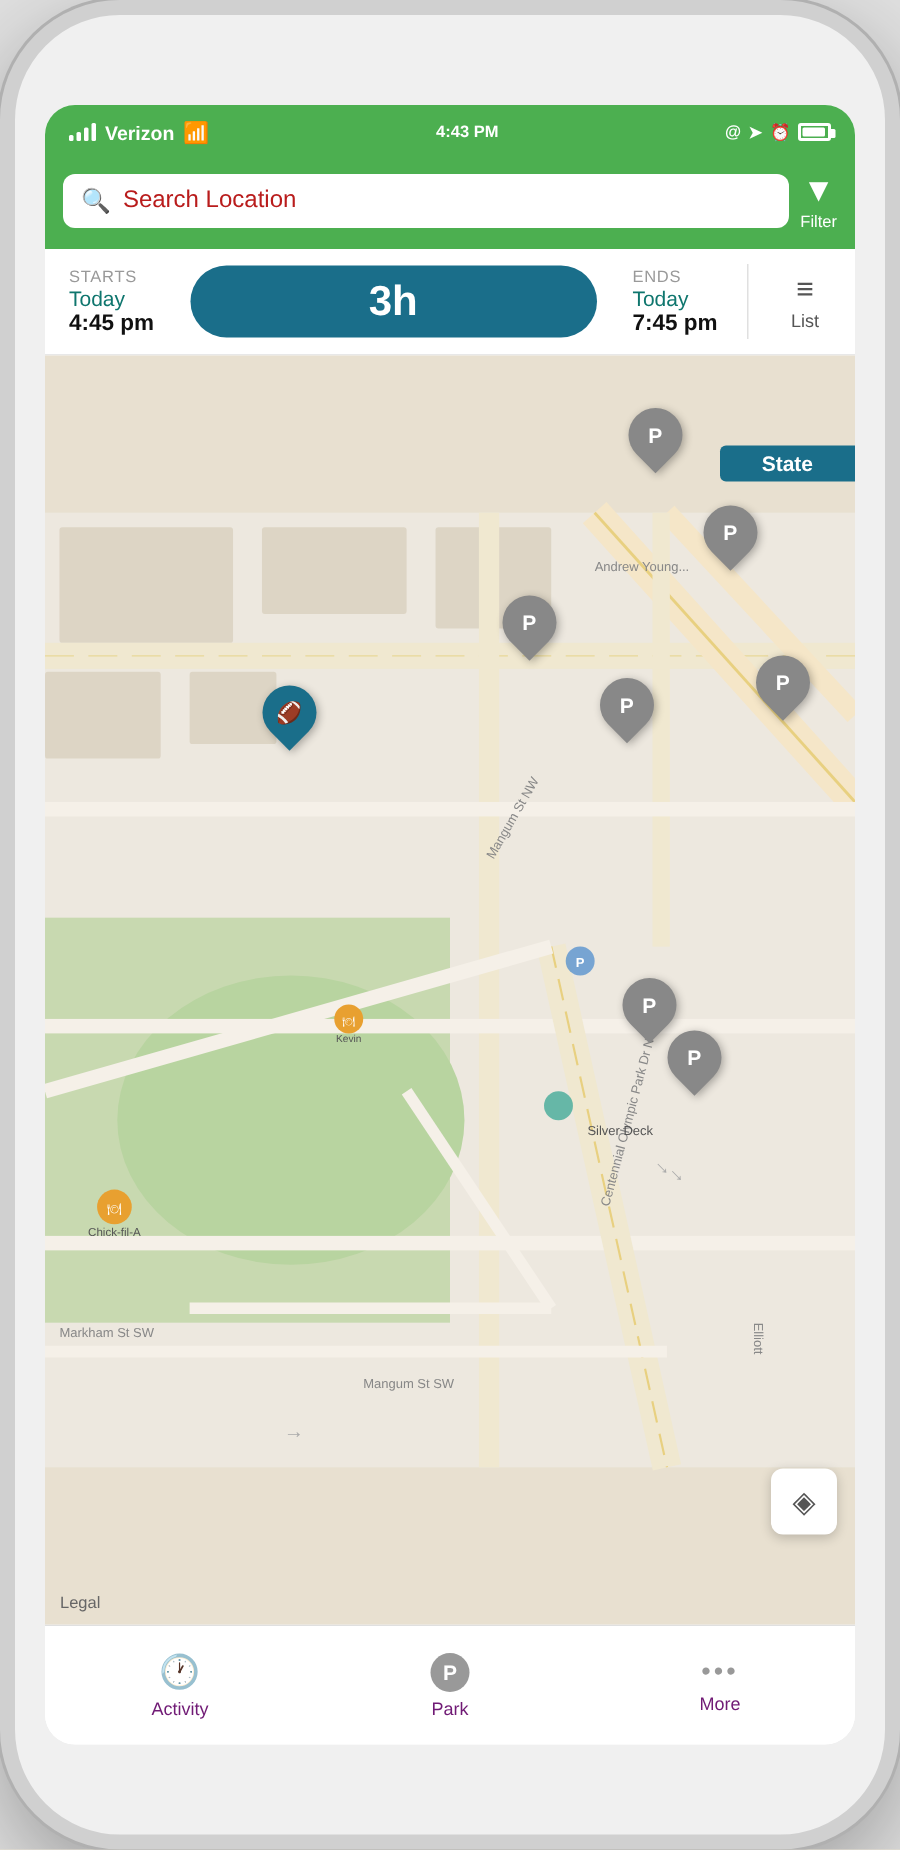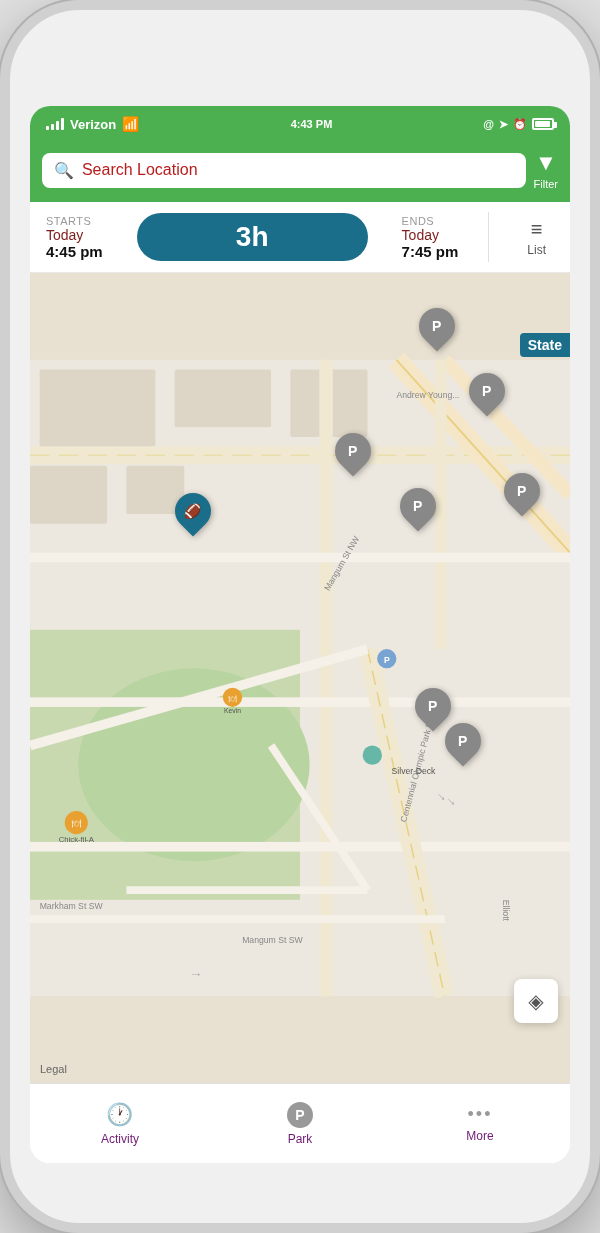--- a/index.html
+++ b/index.html
@@ -25,21 +25,20 @@
       position: absolute;
       top: 60px;
       left: 20px;
       right: 20px;
       bottom: 60px;
       background: #fff;
       border-radius: 20px;
       overflow: hidden;
       display: flex;
       flex-direction: column;
-      margin-top: 36px;
     }
     
     .status-bar {
       background: #4caf50;
       height: 36px;
       display: flex;
       align-items: center;
       justify-content: space-between;
       padding: 0 16px;
       color: #fff;
@@ -145,37 +144,37 @@
       font-size: 11px;
       margin-top: 2px;
     }
     
     .time-bar {
       background: #fff;
       border-bottom: 1px solid #e8e8e8;
       display: flex;
       align-items: center;
       padding: 10px 16px;
-      gap: 14px;
+      gap: 4px;
       flex-shrink: 0;
     }
     .time-section {
       display: flex;
       flex-direction: column;
       align-items: flex-start;
     }
     .time-section-label {
       color: #999;
       font-size: 11px;
       font-weight: 500;
       text-transform: uppercase;
       letter-spacing: 0.5px;
     }
     .time-section-day {
-      color: #7f1d1d;
+      color: #0f766e;
       font-size: 14px;
     }
     .time-section-time {
       color: #111;
       font-size: 15px;
       font-weight: 700;
     }
     .duration-btn {
       flex: 1;
       background: #1a6e8a;
@@ -251,21 +250,21 @@
       font-size: 14px;
       font-weight: 700;
     }
     .pin-gray .pin-circle { background: #888; }
     .pin-teal .pin-circle { background: #1a6e8a; }
     
     .state-badge {
       position: absolute;
       background: #1a6e8a;
       color: #fff;
-      padding: 4px 8px;
+      padding: 4px 28px;
       border-radius: 4px;
       font-size: 14px;
       font-weight: 700;
       cursor: pointer;
     }
     
     .venue-label {
       position: absolute;
       background: #1a6e8a;
       color: #fff;

